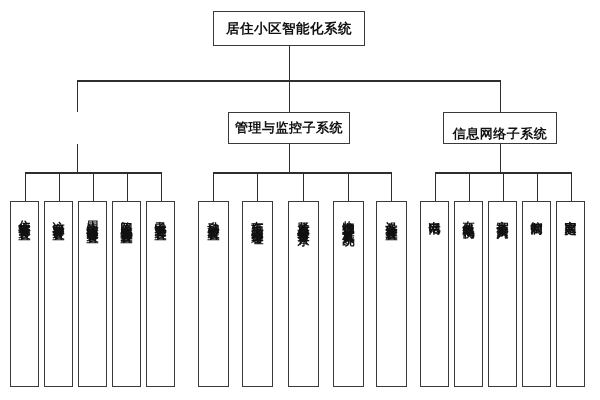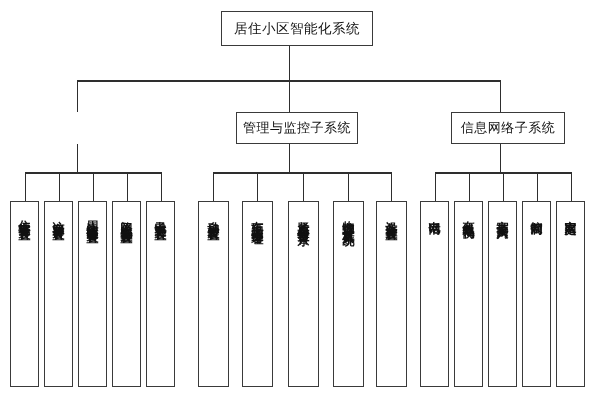--- a/index.html
+++ b/index.html
@@ -25,24 +25,23 @@
     box-sizing: border-box;
     border: 1.4px solid #3a3a3a;
     background: #ffffff;
     display: flex;
     align-items: center;
     justify-content: center;
     color: #111111;
   }
   .box.horiz {
     font-size: 13px;
-    font-weight: 400;
+    font-weight: 700;
     letter-spacing: 0.5px;
     white-space: nowrap;
-    margin-left: 8px;
   }
   .box.root {
     font-size: 13.5px;
   }
   
   .box.vert {
     align-items: flex-start;
     justify-content: center;
     padding-top: 9px;
   }
@@ -126,21 +125,21 @@
   <div class="box vert" style="left:288px; top:201px; width:31px; height:186px;">
     <span class="vtext">紧急广播与背景音乐</span>
   </div>
   <div class="box vert" style="left:333px; top:201px; width:31px; height:186px;">
     <span class="vtext">物业管理计算机系统</span>
   </div>
   <div class="box vert" style="left:376px; top:201px; width:31px; height:186px;">
     <span class="vtext">设备监控装置</span>
   </div>
 
-  <div class="box horiz" style="left:443px; top:112px; width:114px; height:32px;">
+  <div class="box horiz" style="left:443px; top:112px; width:114px; height:32px;align-items:flex-end;">
     <span>信息网络子系统</span>
   </div>
   <div class="ln v" style="left:500px; top:144px; height:29px;"></div>
   <div class="ln h" style="left:434.5px; top:172.3px; width:136px;"></div>
   <div class="ln v" style="left:434.5px; top:172.3px; height:29px;"></div>
   <div class="ln v" style="left:468.5px; top:172.3px; height:29px;"></div>
   <div class="ln v" style="left:502.5px; top:172.3px; height:29px;"></div>
   <div class="ln v" style="left:536.5px; top:172.3px; height:29px;"></div>
   <div class="ln v" style="left:570.5px; top:172.3px; height:29px;"></div>
 

